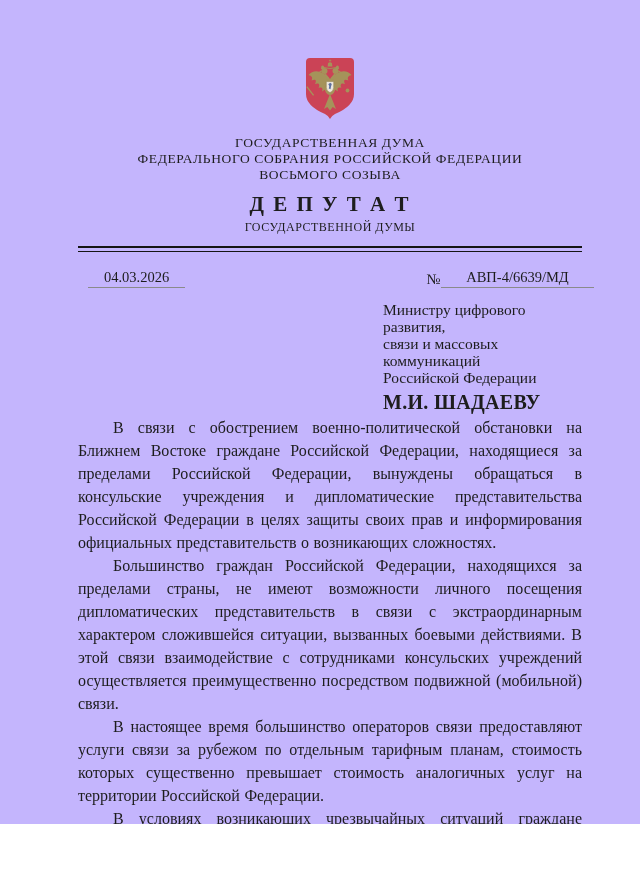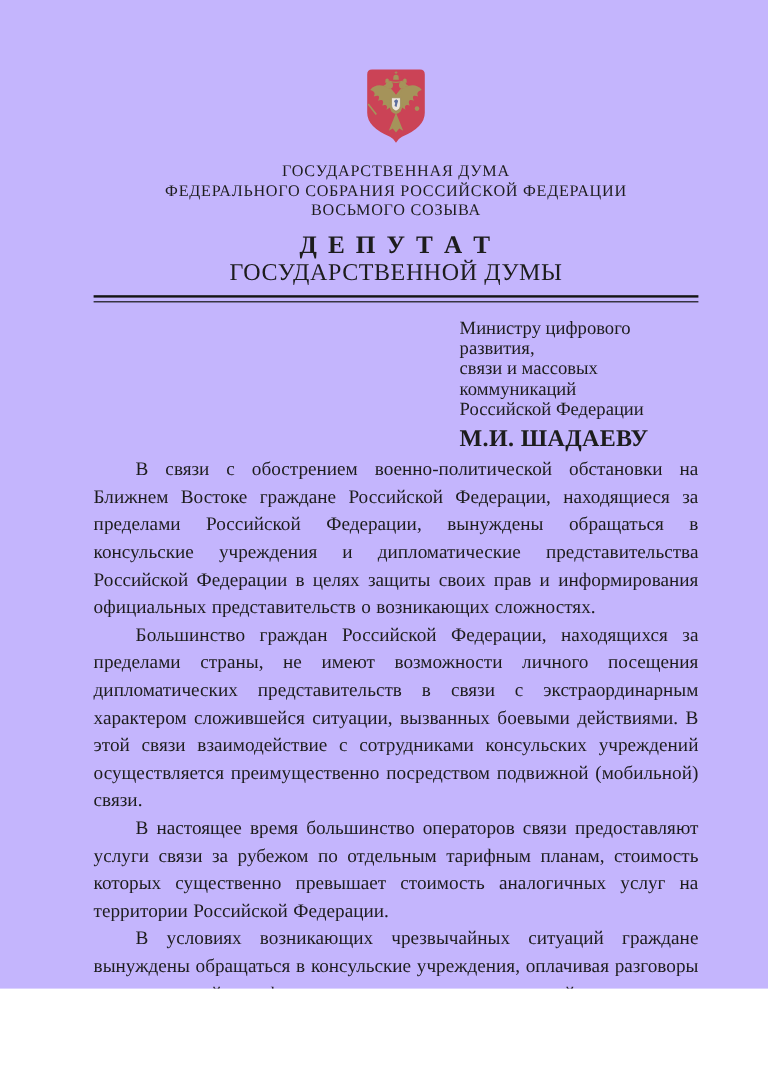--- a/index.html
+++ b/index.html
@@ -16,21 +16,21 @@
   .emblem { display:block; margin:0 auto 13px auto; }
   .letterhead { text-align:center; }
   .org-line {
     font-size:13.5px; line-height:16px; letter-spacing:0.6px;
     color:#1d1d1d;
   }
   .deputy-title {
     font-size:21px; font-weight:bold; letter-spacing:2px;
     margin-top:9px; line-height:24px;text-align:center;
   }
-  .duma-title { font-size:20px; letter-spacing:0.5px; line-height:20px; margin-top:1px; }
+  .duma-title { font-size:12px; letter-spacing:0.5px; line-height:20px; margin-top:1px; }
   .rule {
     margin-top:9px; height:2.5px;
     border-top:2.5px solid #151515;
     border-bottom:1.5px solid #151515;
   }
   .ref-row {
     display:flex; justify-content:space-between; align-items:flex-end;
     margin-top:17px; font-size:14.5px;
   }
   .ref-date {
@@ -86,20 +86,27 @@
 
     <div class="org-line">ГОСУДАРСТВЕННАЯ ДУМА</div>
     <div class="org-line">ФЕДЕРАЛЬНОГО СОБРАНИЯ РОССИЙСКОЙ ФЕДЕРАЦИИ</div>
     <div class="org-line">ВОСЬМОГО СОЗЫВА</div>
     <div class="deputy-title">Д Е П У Т А Т</div>
     <div class="duma-title">ГОСУДАРСТВЕННОЙ ДУМЫ</div>
   </div>
 
   <div class="rule"></div>
 
+  <div class="ref-row">
+    <div class="ref-date">04.03.2026</div>
+    <div class="ref-num">
+      <span class="num-sign">№</span>
+      <span class="num-val">АВП-4/6639/МД</span>
+    </div>
+  </div>
 
   <div class="addressee">
     <div>Министру цифрового развития,</div>
     <div>связи и массовых коммуникаций</div>
     <div>Российской Федерации</div>
     <div class="addressee-name">М.И. ШАДАЕВУ</div>
   </div>
 
 
   <p class="para">В связи с обострением военно-политической обстановки на Ближнем Востоке граждане Российской Федерации, находящиеся за пределами Российской Федерации, вынуждены обращаться в консульские учреждения и дипломатические представительства Российской Федерации в целях защиты своих прав и информирования официальных представительств о возникающих сложностях.</p>

